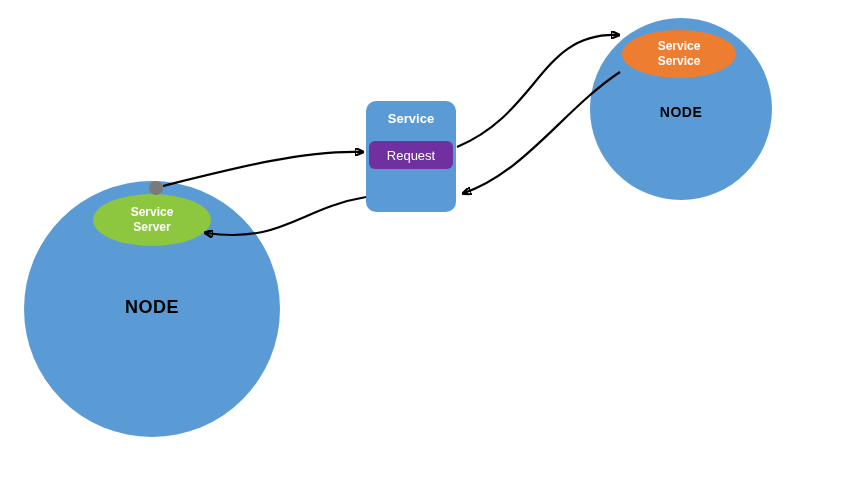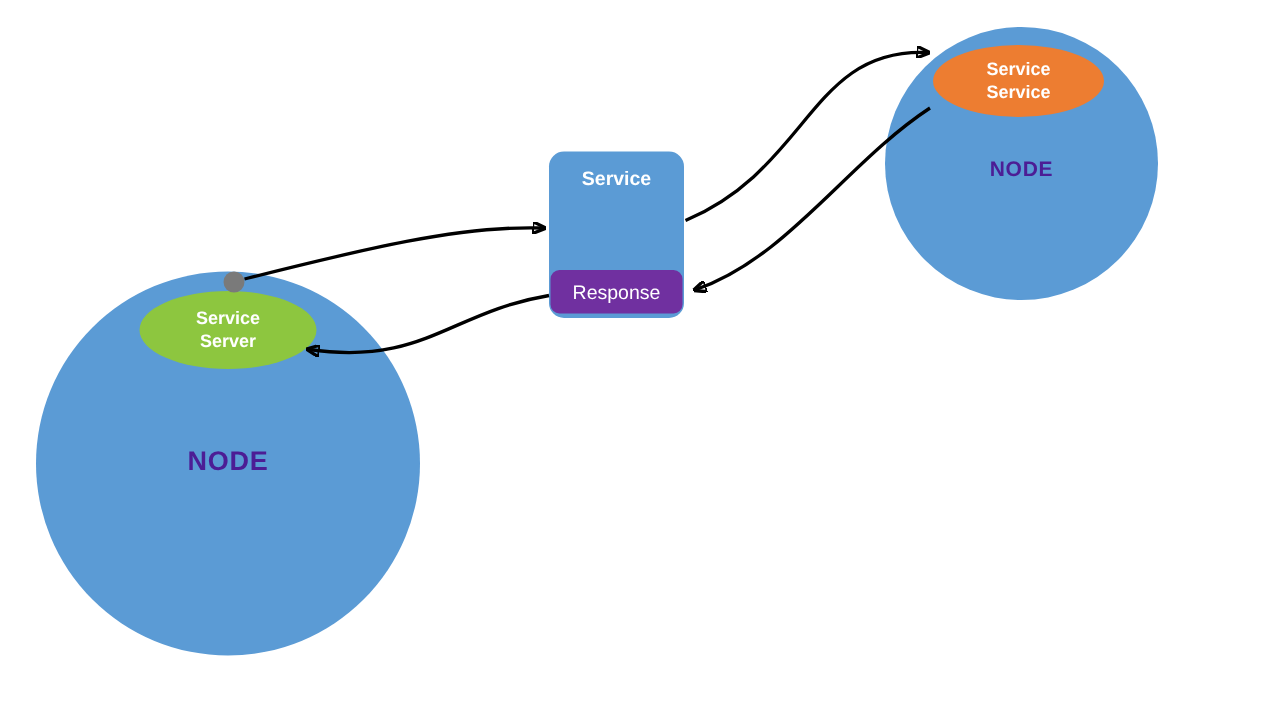--- a/index.html
+++ b/index.html
@@ -29,21 +29,21 @@
   #right-node {
     left: 590px;
     top: 18px;
     width: 182px;
     height: 182px;
   }
   .node-label {
     position: absolute;
     width: 100%;
     text-align: center;
-    color: #4c1d95;
+    color: #000000;
     font-weight: bold;
     letter-spacing: 0.5px;
   }
   #left-node .node-label {
     top: 116px;
     font-size: 18px;
   }
   #right-node .node-label {
     top: 86px;
     font-size: 14px;
@@ -158,22 +158,22 @@
     <div class="node-label">NODE</div>
   </div>
 
   <div id="server-ellipse" class="mini-ellipse">
     <span>Service</span>
     <span>Service</span>
   </div>
 
   <div id="service-box">
     <div id="service-box-title">Service</div>
-    <div id="response-box" class="msg-box">
-      <span>Response</span>
+    <div id="request-box" class="msg-box">
+      <span>Request</span>
     </div>
   </div>
 
   <svg id="arrow-layer" viewBox="0 0 854 480" xmlns="http://www.w3.org/2000/svg">
     <defs>
       <marker id="arrowhead" markerWidth="9" markerHeight="8" refX="7" refY="4" orient="auto" markerUnits="userSpaceOnUse">
         <path d="M0,0 L9,4 L0,8 z" fill="#000000" stroke="none"></path>
       </marker>
     </defs>
 

